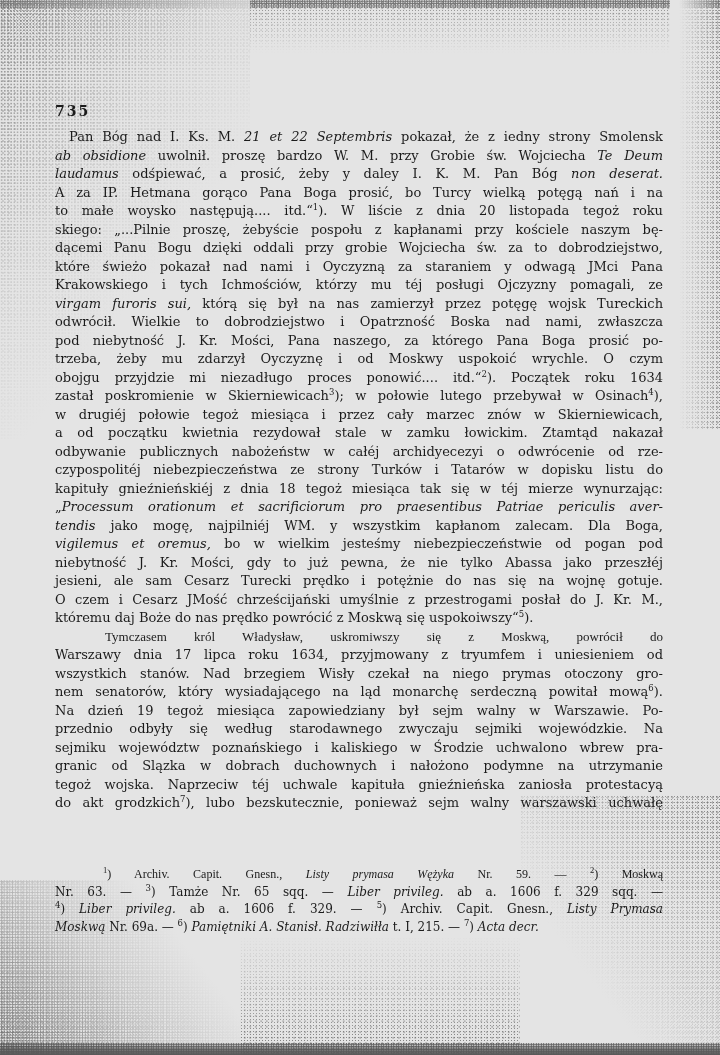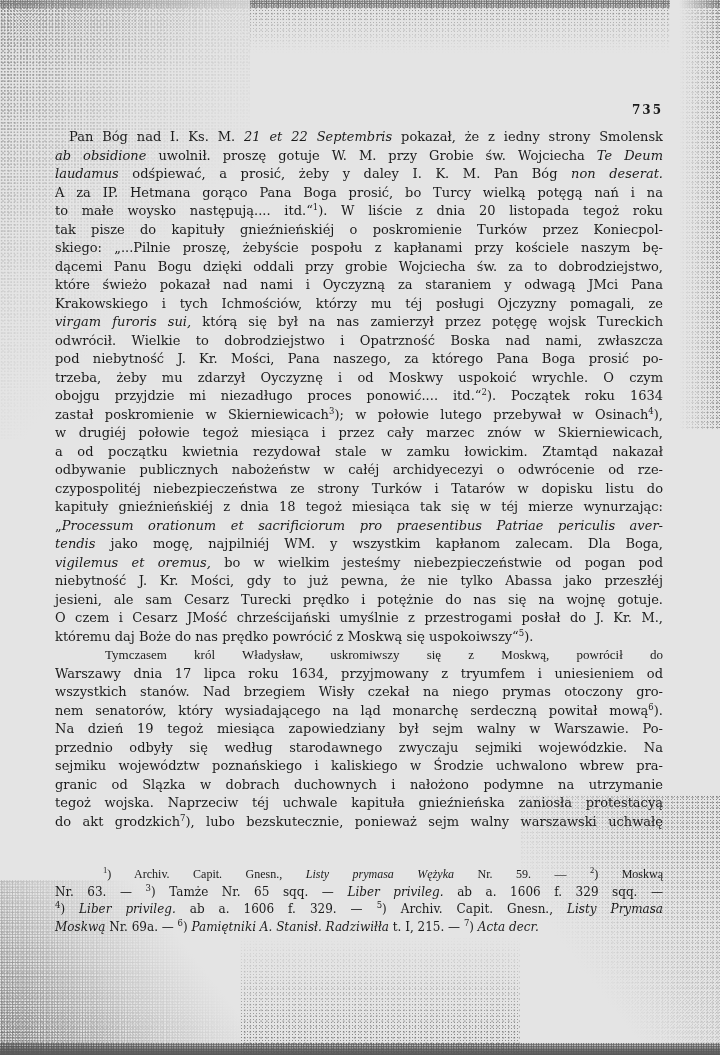--- a/index.html
+++ b/index.html
@@ -77,22 +77,22 @@
     background-image:
       linear-gradient(to bottom, rgba(100,100,100,0) 0%, rgba(88,88,88,.75) 55%, #595959 100%),
       radial-gradient(rgba(80,80,80,.9) 1px, rgba(0,0,0,0) 1.15px);
     background-size: auto, 2.5px 2.5px;
   }
 
   
   .pagenum {
     position: absolute;
     top: 103px; left: 55px; width: 608px;
-    text-align: right;
-    font-size: 12px;
+    text-align: left;
+    font-size: 14px;
     font-weight: bold;
     letter-spacing: 2px;
   }
   .body-block {
     position: absolute;
     top: 128px; left: 55px; width: 608px;
     font-size: 13px;
     line-height: 18.5px;
   }
   .footnote-block {
@@ -126,25 +126,24 @@
   <div class="nz nz-tl"></div>
   <div class="nz nz-right"></div>
   <div class="nz nz-bottom"></div>
   <div class="nz nz-bl"></div>
   <div class="nz nz-br"></div>
   <div class="nz nz-bar"></div>
 
   <div class="pagenum">735</div>
   <div class="body-block" id="body-block">
       <div class="line ind-sm"><span>Pan Bóg nad I. Ks. M. </span><span class="it">21 et 22 Septembris</span><span> pokazał, że z iedny strony Smolensk</span></div>
-      <div class="line"><span class="it">ab obsidione</span><span> uwolnił. proszę gotuje W. M. przy Grobie św. Wojciecha </span><span class="it">Te Deum</span></div>
+      <div class="line"><span class="it">ab obsidione</span><span> uwolnił. proszę bardzo W. M. przy Grobie św. Wojciecha </span><span class="it">Te Deum</span></div>
       <div class="line"><span class="it">laudamus</span><span> odśpiewać, a prosić, żeby y daley I. K. M. Pan Bóg </span><span class="it">non deserat.</span></div>
       <div class="line"><span>A za IP. Hetmana gorąco Pana Boga prosić, bo Turcy wielką potęgą nań i na</span></div>
       <div class="line"><span>to małe woysko następują.... itd.“</span><sup>1</sup><span>). W liście z dnia 20 listopada tegoż roku</span></div>
-      <div class="line"><span>tak pisze do kapituły gnieźnieńskiéj o poskromienie Turków przez Koniecpol-</span></div>
       <div class="line"><span>skiego: „...Pilnie proszę, żebyście pospołu z kapłanami przy kościele naszym bę-</span></div>
       <div class="line"><span>dącemi Panu Bogu dzięki oddali przy grobie Wojciecha św. za to dobrodziejstwo,</span></div>
       <div class="line"><span>które świeżo pokazał nad nami i Oyczyzną za staraniem y odwagą JMci Pana</span></div>
       <div class="line"><span>Krakowskiego i tych Ichmościów, którzy mu téj posługi Ojczyzny pomagali, ze</span></div>
       <div class="line"><span class="it">virgam furoris sui,</span><span> którą się był na nas zamierzył przez potęgę wojsk Tureckich</span></div>
       <div class="line"><span>odwrócił. Wielkie to dobrodziejstwo i Opatrzność Boska nad nami, zwłaszcza</span></div>
       <div class="line"><span>pod niebytność J. Kr. Mości, Pana naszego, za którego Pana Boga prosić po-</span></div>
       <div class="line"><span>trzeba, żeby mu zdarzył Oyczyznę i od Moskwy uspokoić wrychle. O czym</span></div>
       <div class="line"><span>obojgu przyjdzie mi niezadługo proces ponowić.... itd.“</span><sup>2</sup><span>). Początek roku 1634</span></div>
       <div class="line"><span>zastał poskromienie w Skierniewicach</span><sup>3</sup><span>); w połowie lutego przebywał w Osinach</span><sup>4</sup><span>),</span></div>

